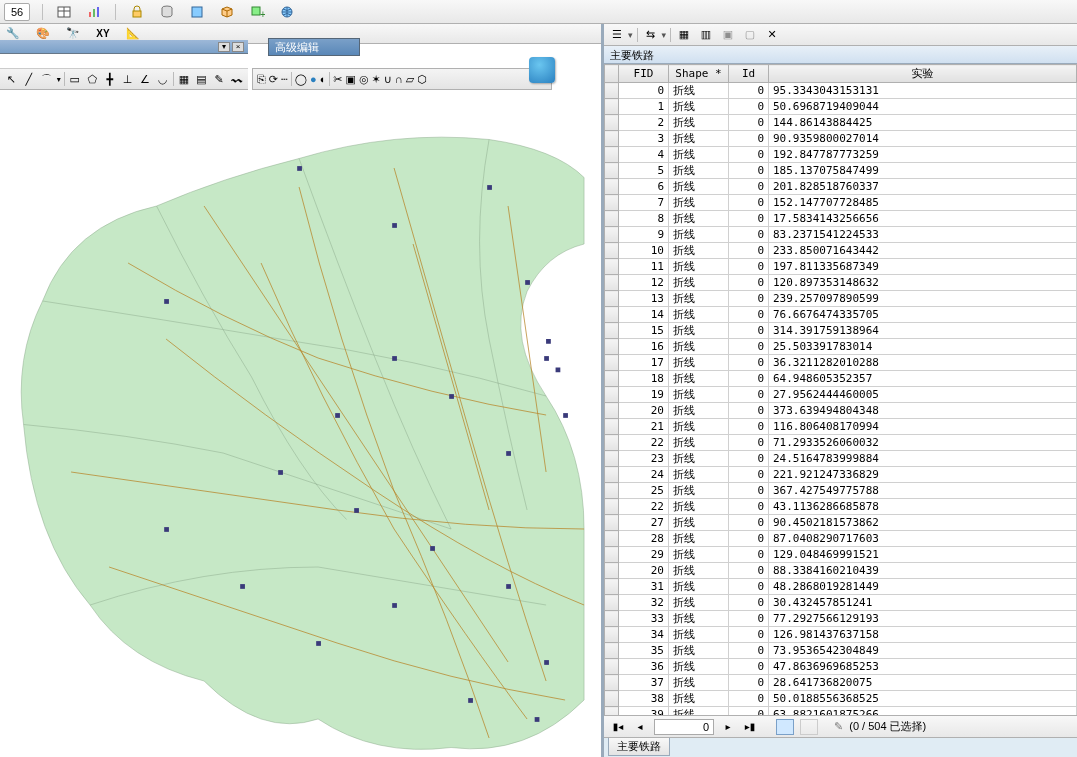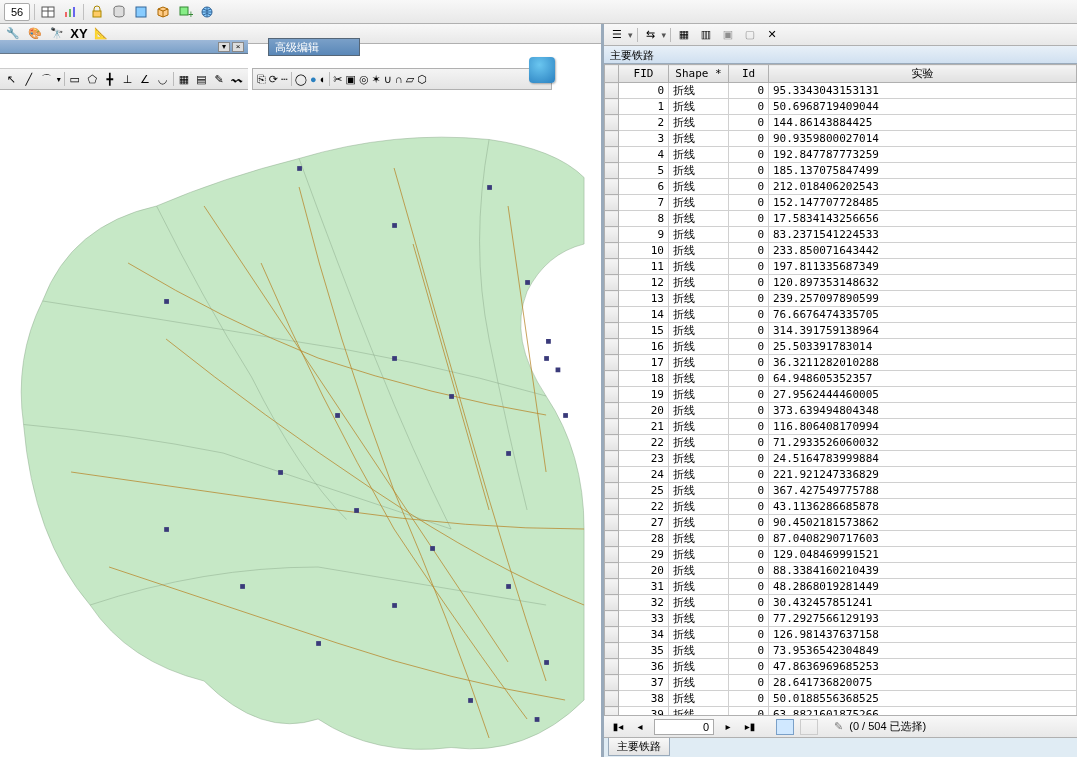--- a/index.html
+++ b/index.html
@@ -12,21 +12,21 @@
   overflow: hidden;
   position: relative;
 }
 .topbar {
   height: 24px;
   background: linear-gradient(#f8f8f8, #e8e8e8);
   border-bottom: 1px solid #b0b0b0;
   display: flex;
   align-items: center;
   padding: 0 4px;
-  gap: 4px;
+  gap: 12px;
 }
 .topbar .icon-btn {
   width: 18px; height: 18px;
   display: inline-flex;
   align-items: center; justify-content: center;
   border-radius: 2px;
 }
 .topbar .sep { width: 1px; height: 16px; background: #c0c0c0; }
 .icon-svg { width: 16px; height: 16px; }
 .main { display: flex; height: calc(100% - 24px); }
@@ -189,21 +189,21 @@
       </svg>
     </span>
 </div>
 
 <div class="main">
   <div class="left-panel">
     <div class="topbar" style="position:absolute;top:0;left:0;right:0;height:20px;">
       <span class="icon-btn">🔧</span>
       <span class="icon-btn">🎨</span>
       <span class="icon-btn">🔭</span>
-      <span class="icon-btn" style="font-size:13px;font-weight:bold;">XY</span>
+      <span class="icon-btn" style="font-size:10px;font-weight:bold;">XY</span>
       <span class="icon-btn">📐</span>
     </div>
 
     <div class="mini-title-bar" style="top:30px;left:0;width:248px;">
       <span class="x">▾</span>
       <span class="x">×</span>
     </div>
     <div class="sub-toolbar" style="top:44px;width:248px;right:auto;">
       <span class="tool">↖</span>
       <span class="tool">╱</span>
@@ -361,21 +361,21 @@
               <td class="num">5</td>
               <td class="shape">折线</td>
               <td class="num">0</td>
               <td class="shape">185.137075847499</td>
             </tr>
             <tr>
               <td class="rowhdr"></td>
               <td class="num">6</td>
               <td class="shape">折线</td>
               <td class="num">0</td>
-              <td class="shape">212.018406202543</td>
+              <td class="shape">201.828518760337</td>
             </tr>
             <tr>
               <td class="rowhdr"></td>
               <td class="num">7</td>
               <td class="shape">折线</td>
               <td class="num">0</td>
               <td class="shape">152.147707728485</td>
             </tr>
             <tr>
               <td class="rowhdr"></td>

